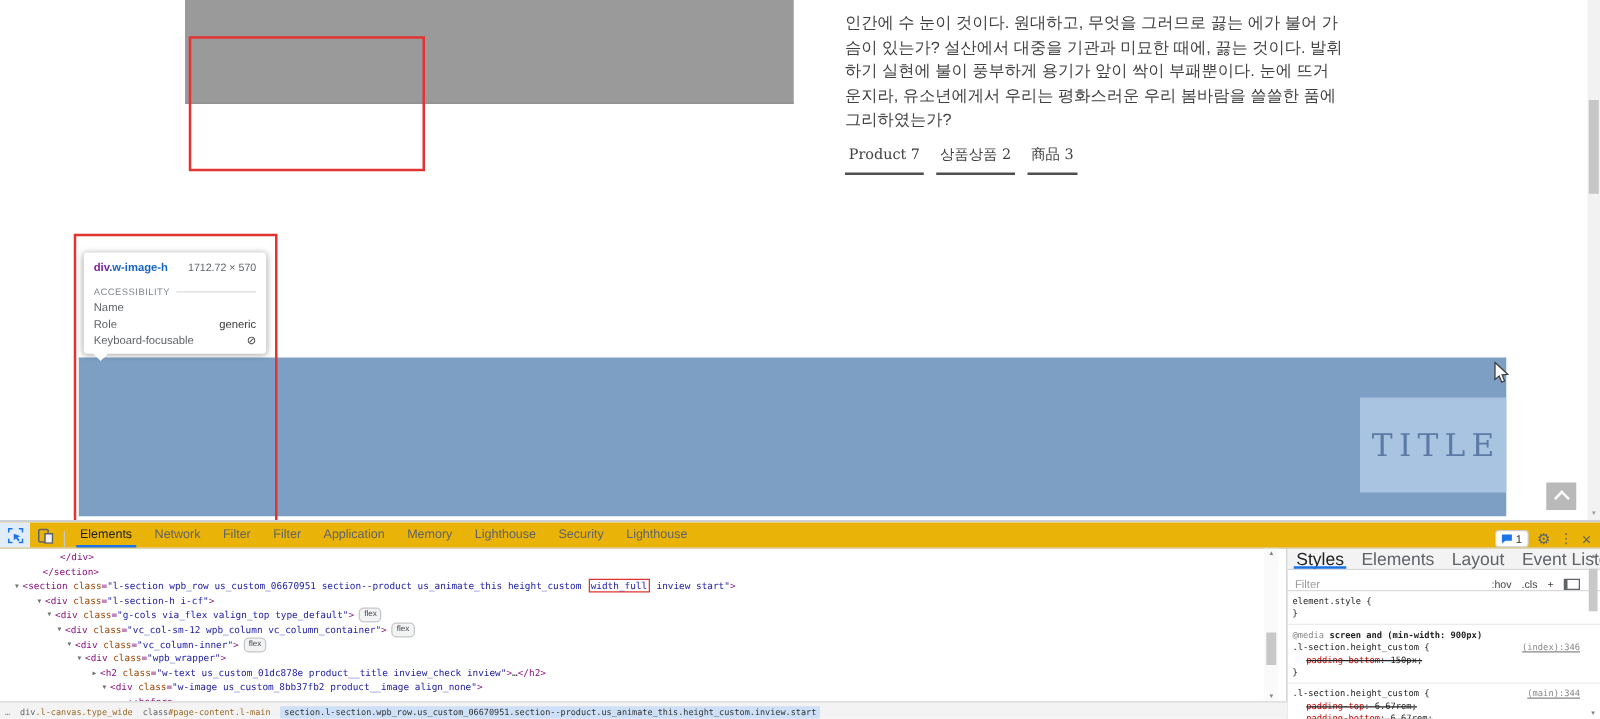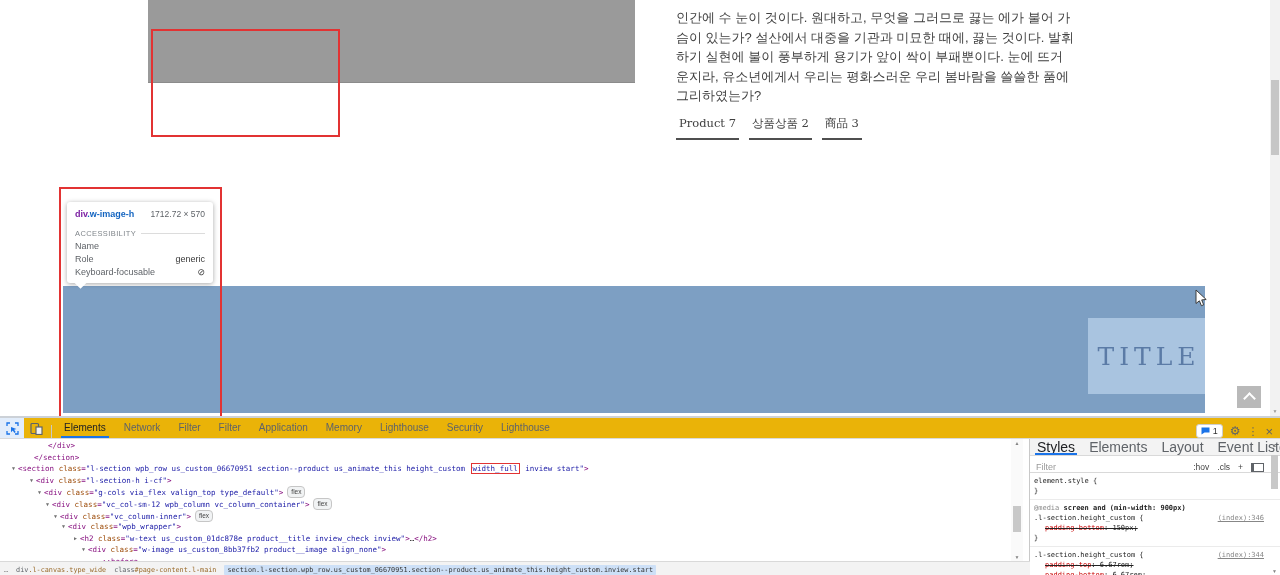--- a/index.html
+++ b/index.html
@@ -261,21 +261,21 @@
           <div class="sel-line">
             <span class="sel">.l-section.height_custom {</span>
             <a class="rule-link">(index):346</a>
           </div>
           <div class="prop struck"><span class="pname">padding-bottom</span><span class="pval">: 150px;</span></div>
           <div class="brace">}</div>
         </div>
         <div class="rule">
           <div class="sel-line">
             <span class="sel">.l-section.height_custom {</span>
-            <a class="rule-link">(index):344</a>
+            <a class="rule-link">(main):344</a>
           </div>
           <div class="prop struck"><span class="pname">padding-top</span><span class="pval">: 6.67rem;</span></div>
           <div class="prop struck"><span class="pname">padding-bottom</span><span class="pval">: 6.67rem;</span></div>
         </div>
       </div>
     <div class="sp-scroll">
       <div class="ss-up">▲</div>
       <div class="ss-thumb"></div>
       <div class="ss-down">▼</div>
     </div>

